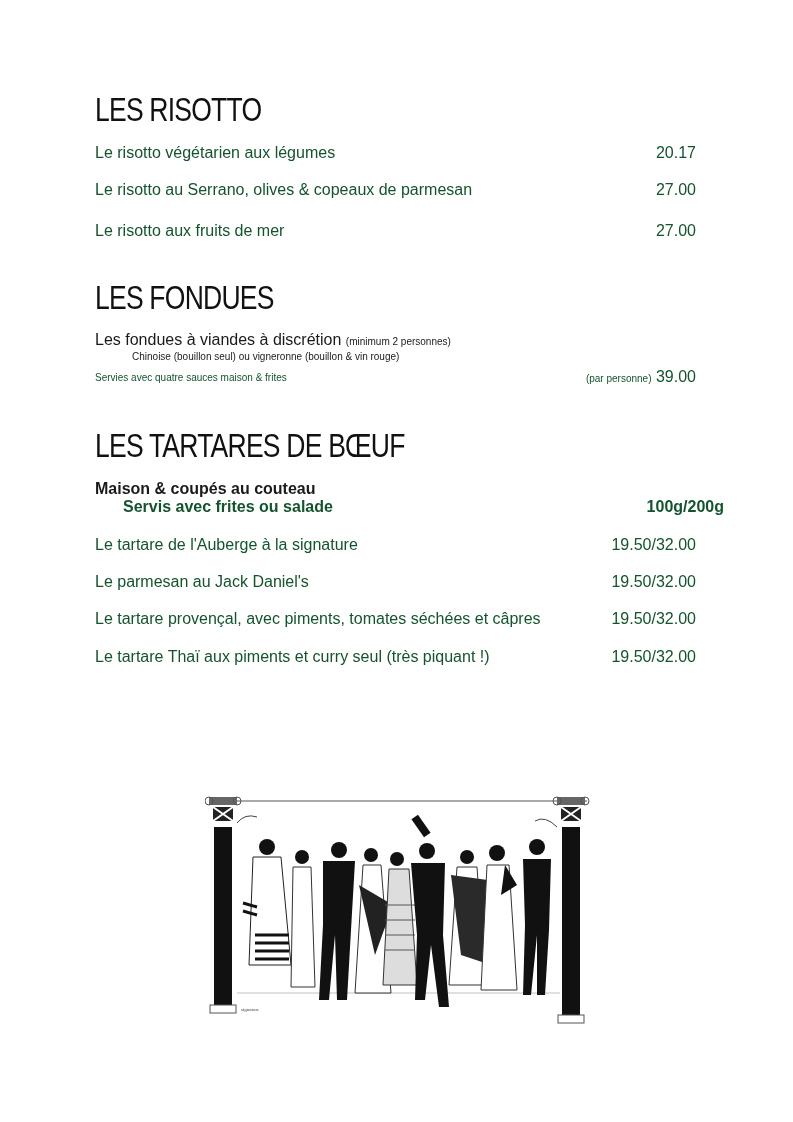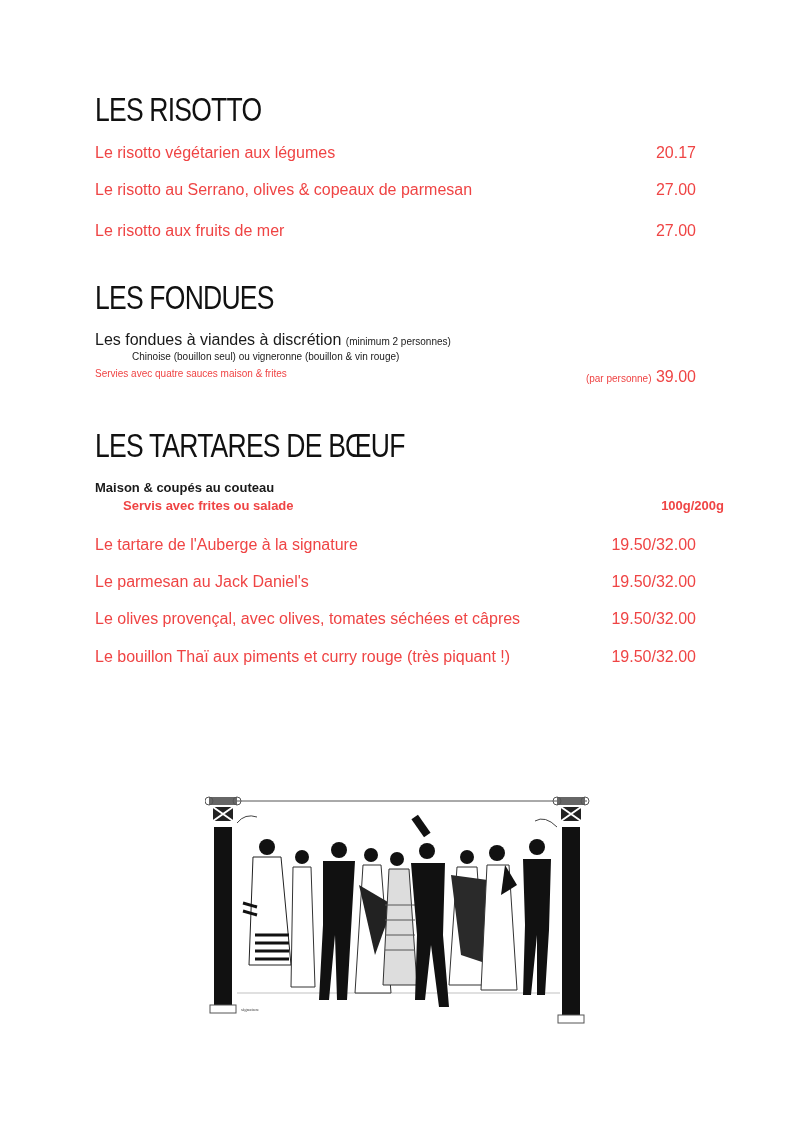--- a/index.html
+++ b/index.html
@@ -10,27 +10,27 @@
     .page { position: absolute; left: 95px; top: 0; width: 601px; }
     .heading {
       position: absolute; left: 0;
       font-family: "Liberation Sans Narrow", "Liberation Sans", sans-serif;
       font-weight: normal; font-size: 34px; letter-spacing: -1px;
       transform: scaleX(0.78); transform-origin: left center;
       line-height: 1; color: #111; white-space: nowrap; margin: 0;
     }
     .row {
       position: absolute; left: 0; width: 601px;
-      display: flex; justify-content: space-between; align-items: flex-start;
-      font-size: 16px; color: #ef4444; white-space: nowrap;
+      display: flex; justify-content: space-between; align-items: center;
+      font-size: 16px; color: #14532d; white-space: nowrap;
     }
     .row .price { text-align: right; }
     .small { font-size: 10px; }
     .line { position: absolute; left: 0; white-space: nowrap; }
-    .bold { font-weight: bold; font-size: 13px; }
+    .bold { font-weight: bold; font-size: 16px; }
     .illustration { position: absolute; left: 205px; top: 795px; width: 390px; height: 230px; }
   </style>
 </head>
 <body>
 
 <div class="page">
 
   <h2 class="heading" style="top:92px;">LES RISOTTO</h2>
   <div class="row" style="top:144px;">
     <span>Le risotto végétarien aux légumes</span>
@@ -67,25 +67,25 @@
   </div>
   <div class="row" style="top:536px;">
     <span>Le tartare de l'Auberge à la signature</span>
     <span class="price">19.50/32.00</span>
   </div>
   <div class="row" style="top:573px;">
     <span>Le parmesan au Jack Daniel's</span>
     <span class="price">19.50/32.00</span>
   </div>
   <div class="row" style="top:610px;">
-    <span>Le olives provençal, avec olives, tomates séchées et câpres</span>
+    <span>Le tartare provençal, avec piments, tomates séchées et câpres</span>
     <span class="price">19.50/32.00</span>
   </div>
   <div class="row" style="top:648px;">
-    <span>Le bouillon Thaï aux piments et curry rouge (très piquant !)</span>
+    <span>Le tartare Thaï aux piments et curry seul (très piquant !)</span>
     <span class="price">19.50/32.00</span>
   </div>
 </div>
 
 <svg class="illustration" viewBox="0 0 390 230">
 
   <line x1="8" y1="6" x2="382" y2="6" stroke="#555" stroke-width="1"></line>
 
   <g>
     <rect x="4" y="2" width="28" height="8" fill="#666"></rect>

